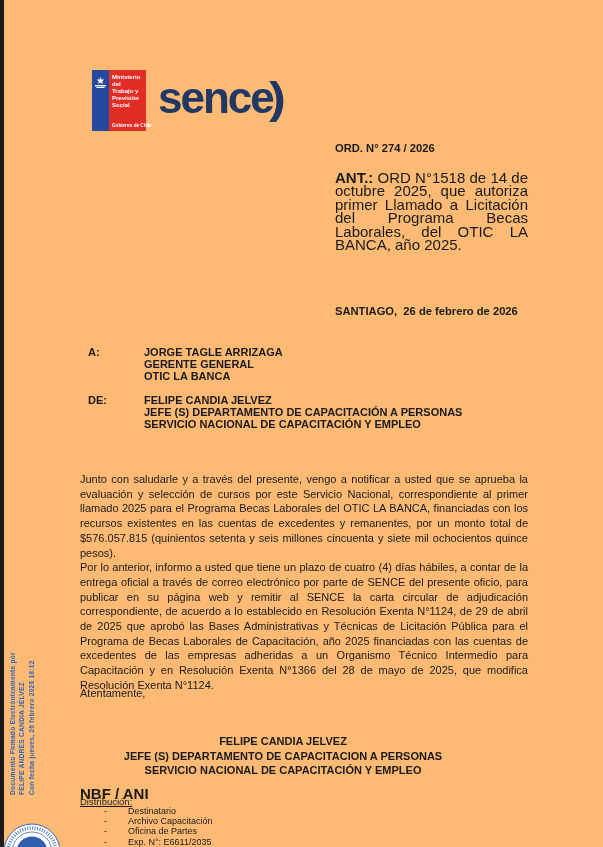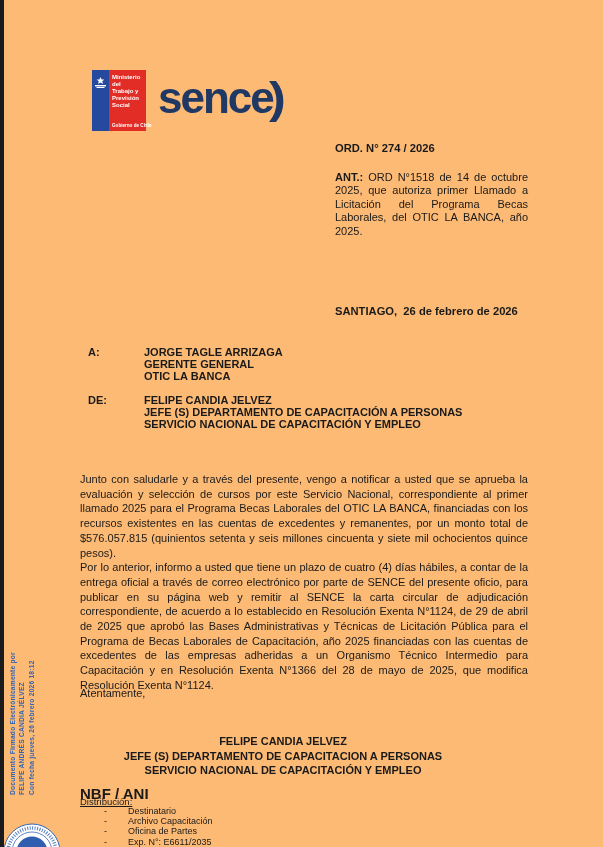--- a/index.html
+++ b/index.html
@@ -60,21 +60,21 @@
     display: inline-block;
     margin-left: -3px;
     transform: scaleX(1.15);
     font-weight: bold;
   }
   
   .hcol {
     position: absolute;
     left: 335px;
     width: 193px;
-    font-size: 11px;
+    font-size: 15px;
     line-height: 13.4px;
     text-align: justify;
   }
   .hcol b { font-weight: bold; }
   #ord  { top: 142px; font-weight: bold; font-size: 11.2px; }
   #ant  { top: 171px; }
   #mat  { top: 245px; }
   #place-date { top: 305px; font-weight: bold; white-space: pre-wrap; font-size: 11.2px; }
   
   .addr-label {

